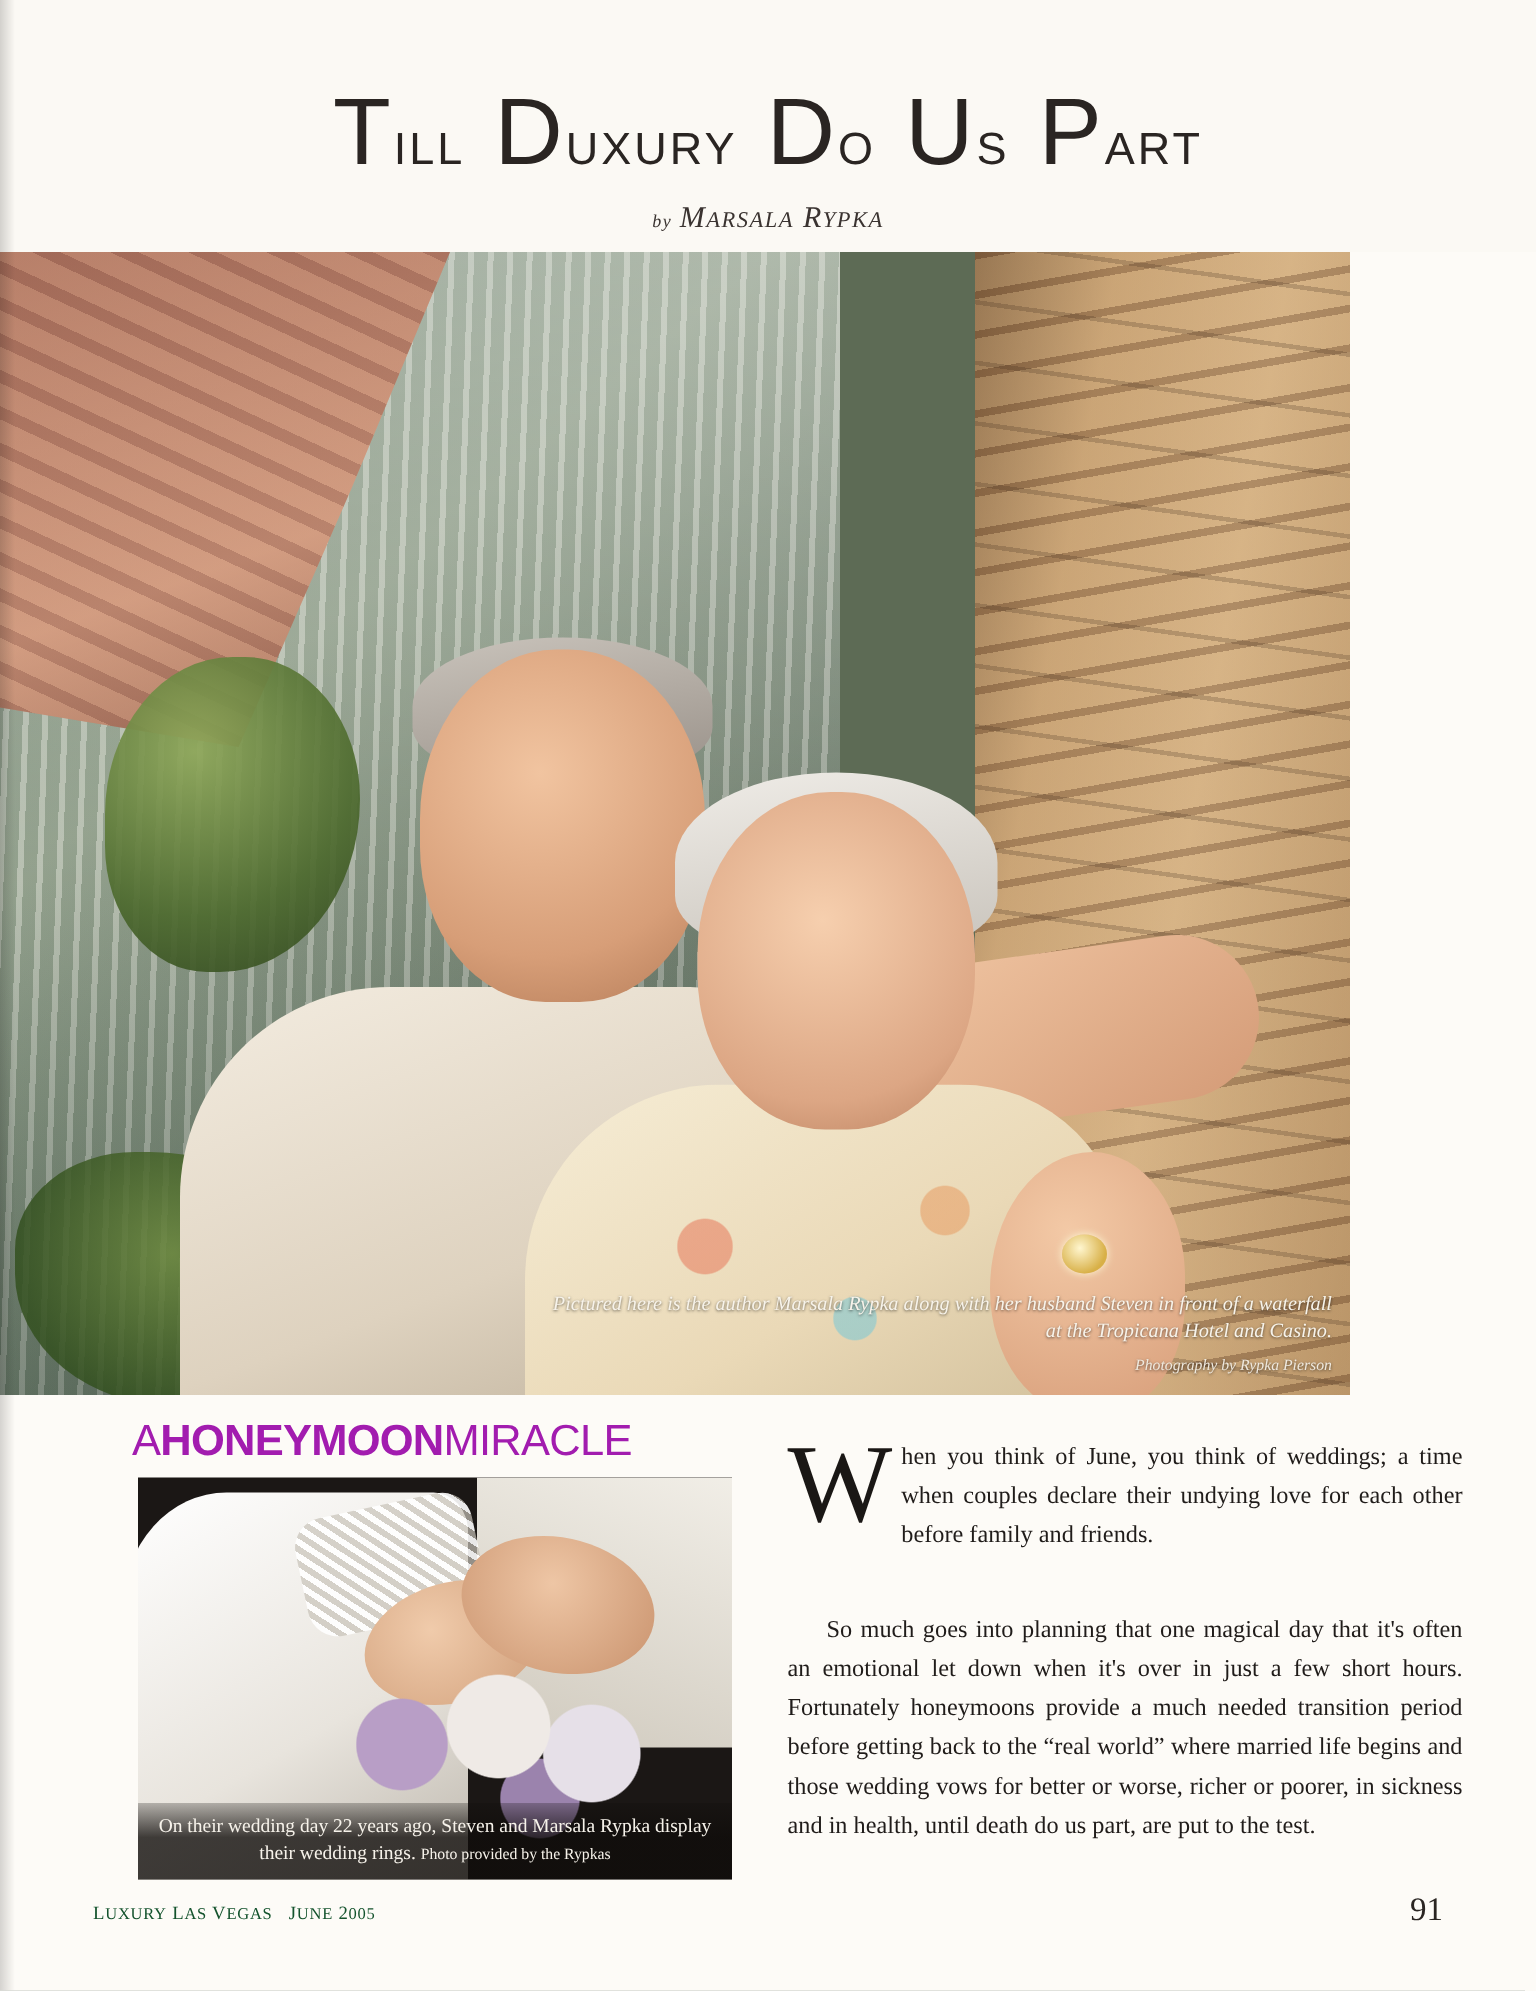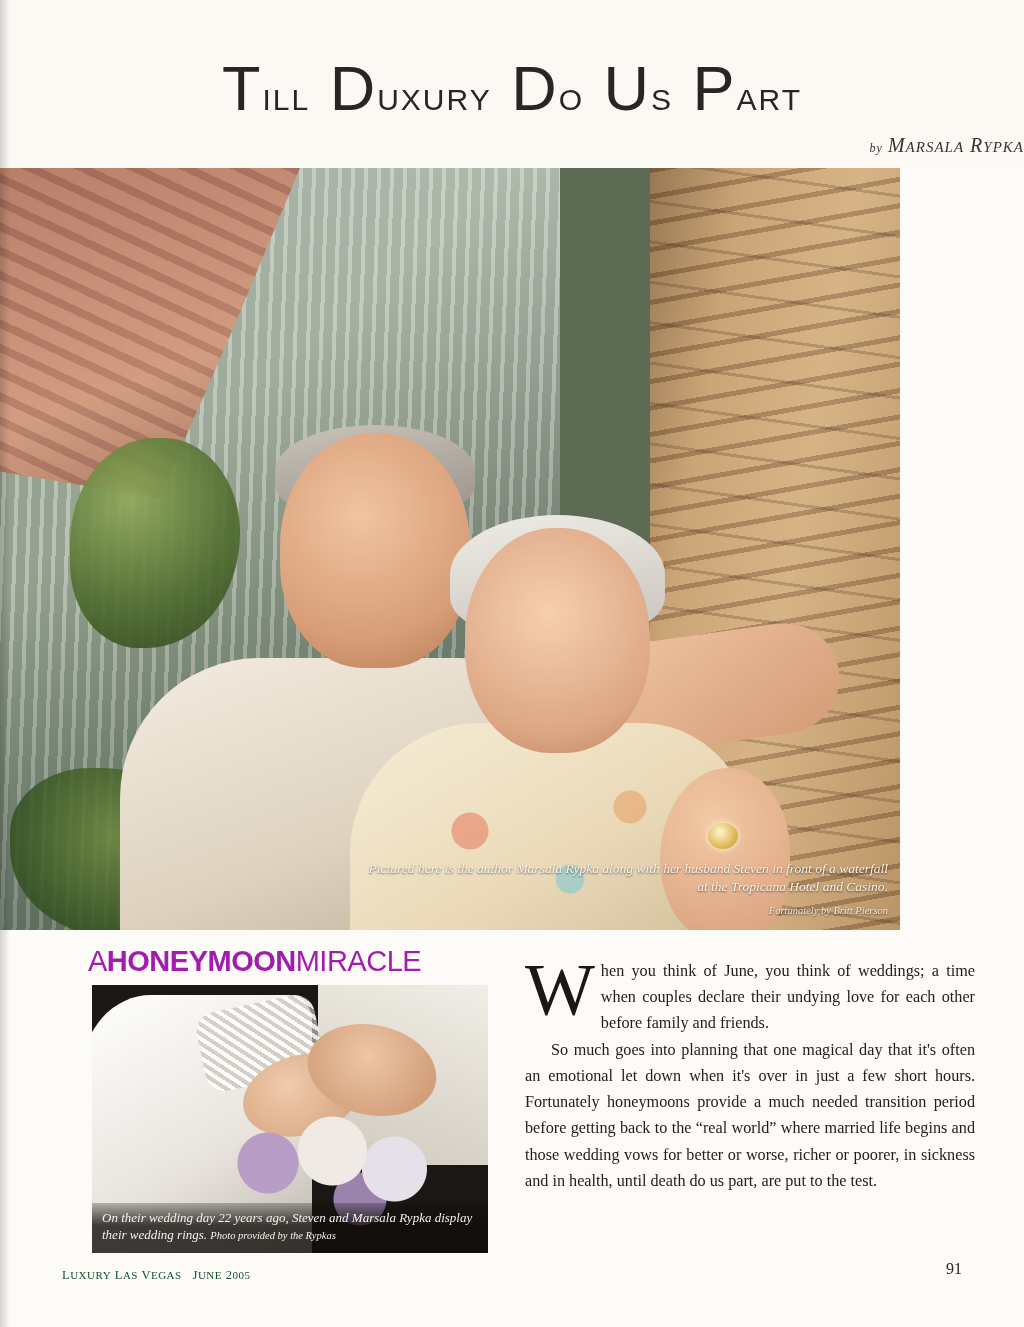--- a/index.html
+++ b/index.html
@@ -42,21 +42,21 @@
     letter-spacing: 2px;
     color: #2a2522;
     white-space: nowrap;
   }
   .headline .small-caps { font-size: 30px; }
   .byline {
     position: absolute;
     top: 134px;
     left: 0;
     width: 1024px;
-    text-align: right;
+    text-align: center;
     font-family: "Liberation Serif", serif;
     font-style: italic;
     font-size: 16px;
     letter-spacing: 1px;
     color: #3a3330;
   }
   .byline .by { font-size: 12px; }
   .byline .author { font-size: 20px; }
 
   
@@ -288,43 +288,42 @@
       radial-gradient(circle at 20% 40%, #b89ec6 0 30px, transparent 31px),
       radial-gradient(circle at 48% 30%, #efeae6 0 34px, transparent 35px),
       radial-gradient(circle at 75% 45%, #e6e0e8 0 32px, transparent 33px),
       radial-gradient(circle at 60% 70%, #9b83ad 0 26px, transparent 27px);
   }
   .inset-photo .caption-bar {
     position: absolute;
     left: 0; right: 0; bottom: 0;
     padding: 6px 10px 9px;
     background: linear-gradient(180deg, rgba(15,12,10,.25), rgba(15,12,10,.78) 45%);
-    text-align: left;
+    text-align: center;
     color: #f6f2ea;
     font-family: "Liberation Serif", serif;
-    font-style: italic;
     font-size: 13px;
     line-height: 1.35;
   }
   .inset-photo .caption-bar .credit { font-size: 10.5px; }
 
   
   .body-col {
     position: absolute;
     left: 525px;
     top: 958px;
     width: 450px;
     font-family: "Liberation Serif", serif;
     font-size: 16.2px;
     line-height: 1.62;
     text-align: justify;
     color: #201c1a;
   }
   .body-col p { margin: 0; }
-  .body-col p + p { text-indent: 26px; }
+  .body-col p + p { text-indent: 26px; margin-top: 36px; }
   .dropcap {
     float: left;
     font-family: "Liberation Serif", serif;
     font-size: 74px;
     line-height: 0.78;
     padding: 4px 6px 0 0;
     color: #1a1715;
   }
 
   
@@ -335,21 +334,21 @@
     font-family: "Liberation Serif", serif;
     font-size: 12.5px;
     letter-spacing: .5px;
     color: #14532d;
   }
   .folio-right {
     position: absolute;
     right: 62px;
     top: 1260px;
     font-family: "Liberation Serif", serif;
-    font-size: 16px;
+    font-size: 22px;
     color: #2a2522;
   }
   .edge-shadow {
     position: absolute;
     left: 0; top: 0;
     width: 10px; height: 1327px;
     background: linear-gradient(90deg, rgba(0,0,0,.16), rgba(0,0,0,0));
     pointer-events: none;
   }
 </style>
@@ -379,21 +378,21 @@
       <div class="man-head"></div>
       <div class="arm"></div>
       <div class="woman-body"></div>
       <div class="woman-hair"></div>
       <div class="woman-head"></div>
       <div class="hand"></div>
       <div class="ring"></div>
     </div>
 
     <div class="hero-caption">Pictured here is the author Marsala Rypka along with her husband Steven in front of a waterfall at the Tropicana Hotel and Casino.</div>
-    <div class="hero-credit">Fortunately by Britt Pierson</div>
+    <div class="hero-credit">Photography by Rypka Pierson</div>
   </div>
 
   <div class="subhead">
     <span class="thin">A</span><span class="bold">HONEYMOON</span><span class="thin">MIRACLE</span>
   </div>
 
   <div class="inset-photo">
     <div class="dress"></div>
     <div class="suit"></div>
     <div class="lace"></div>

